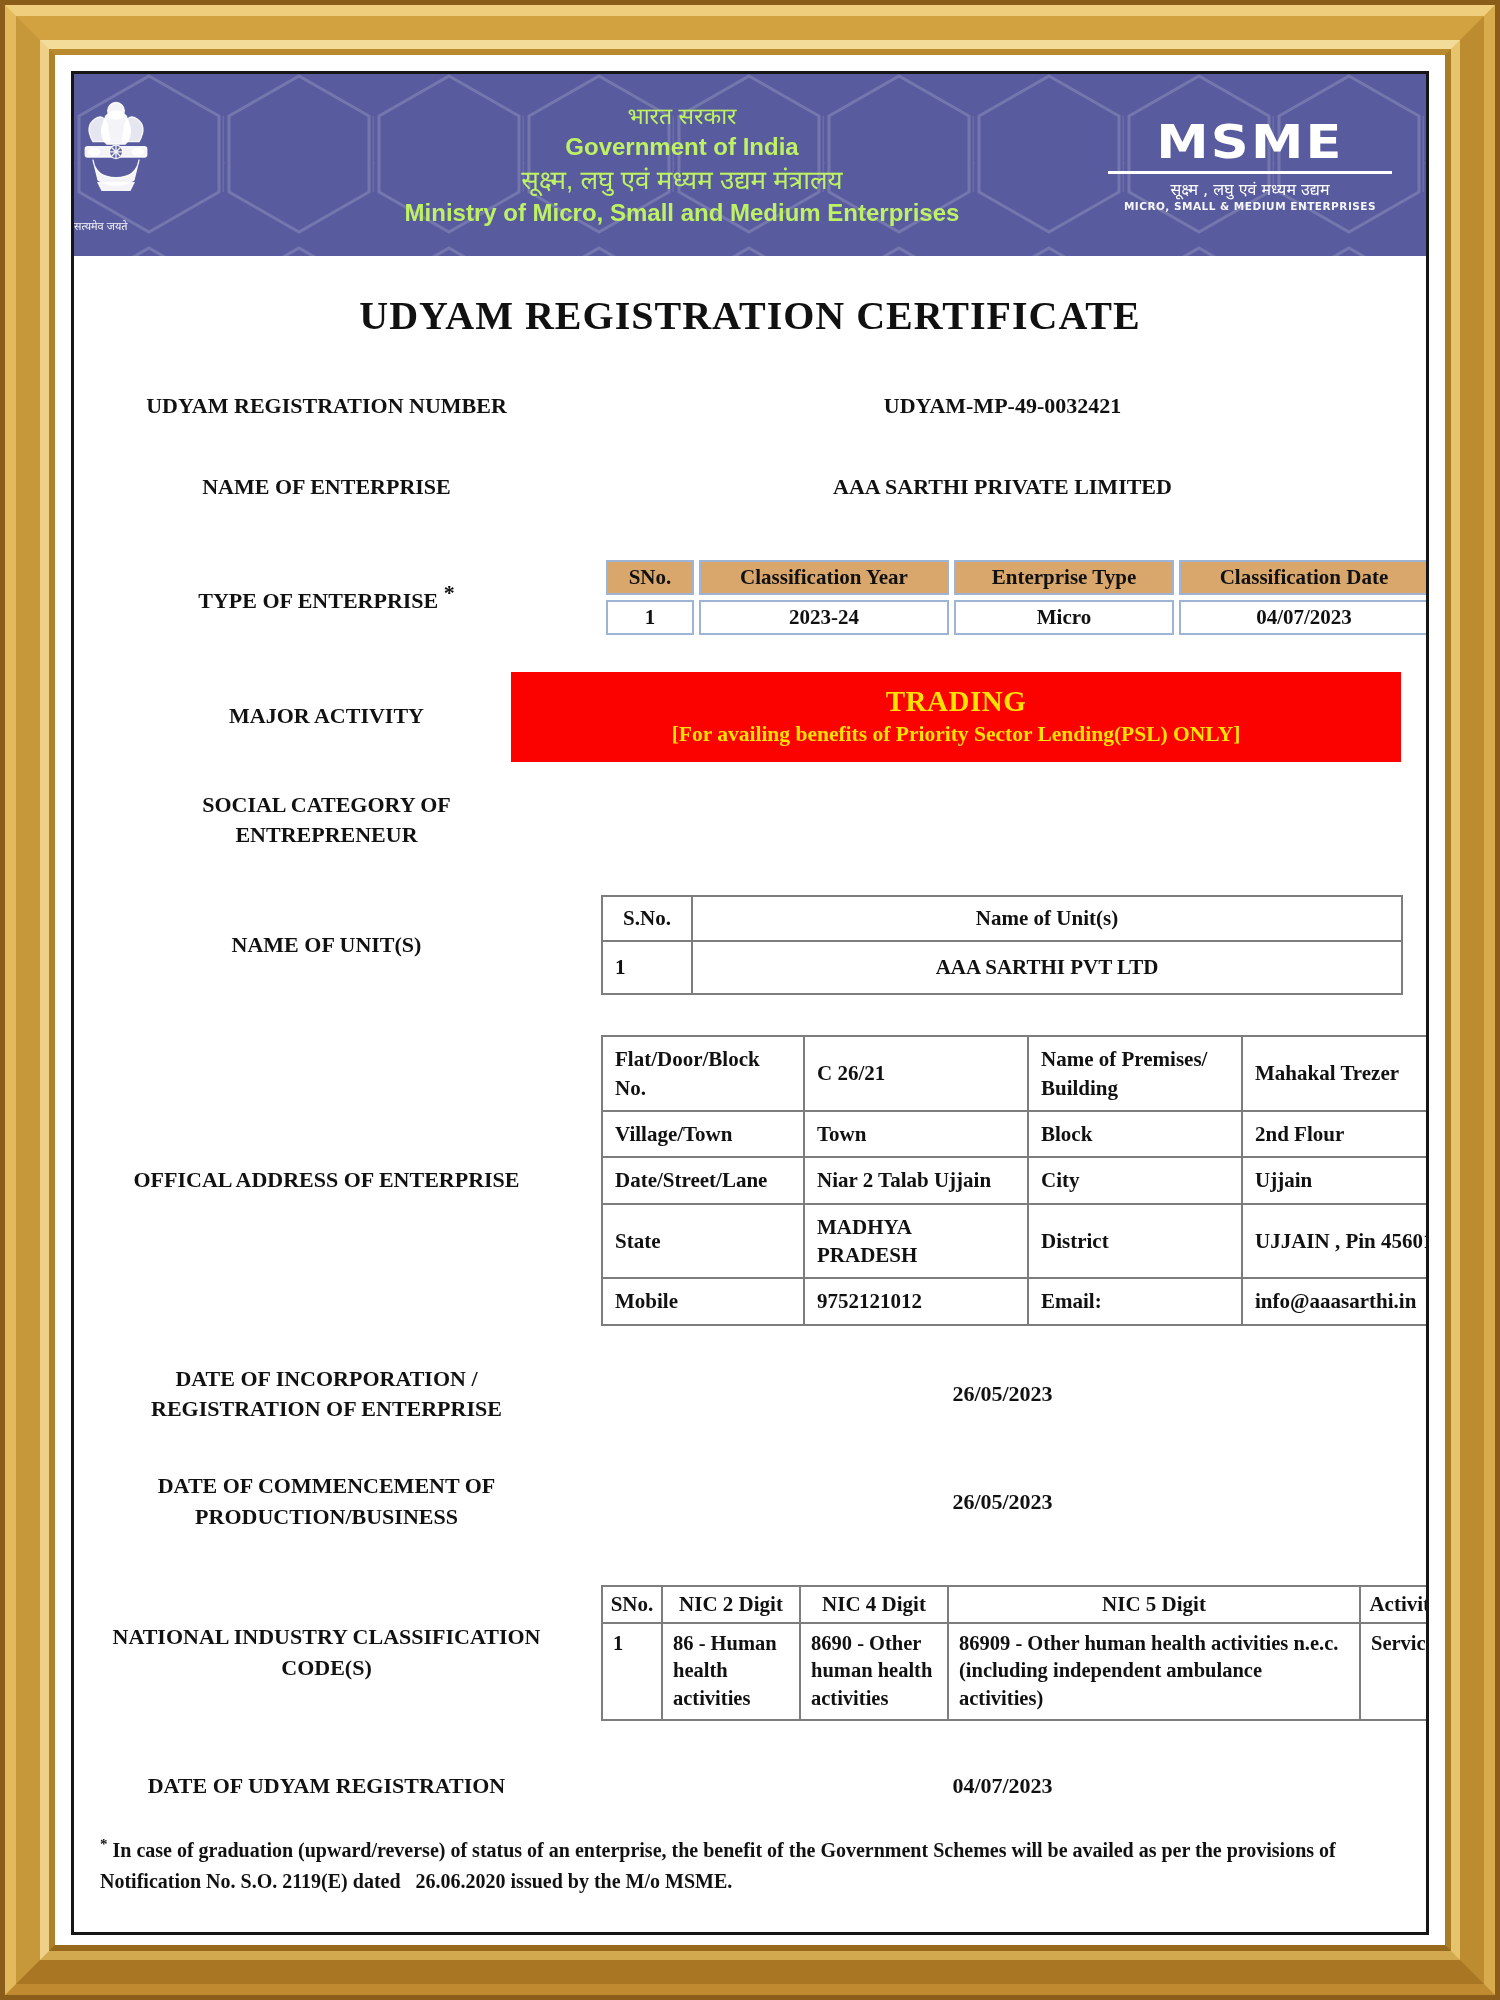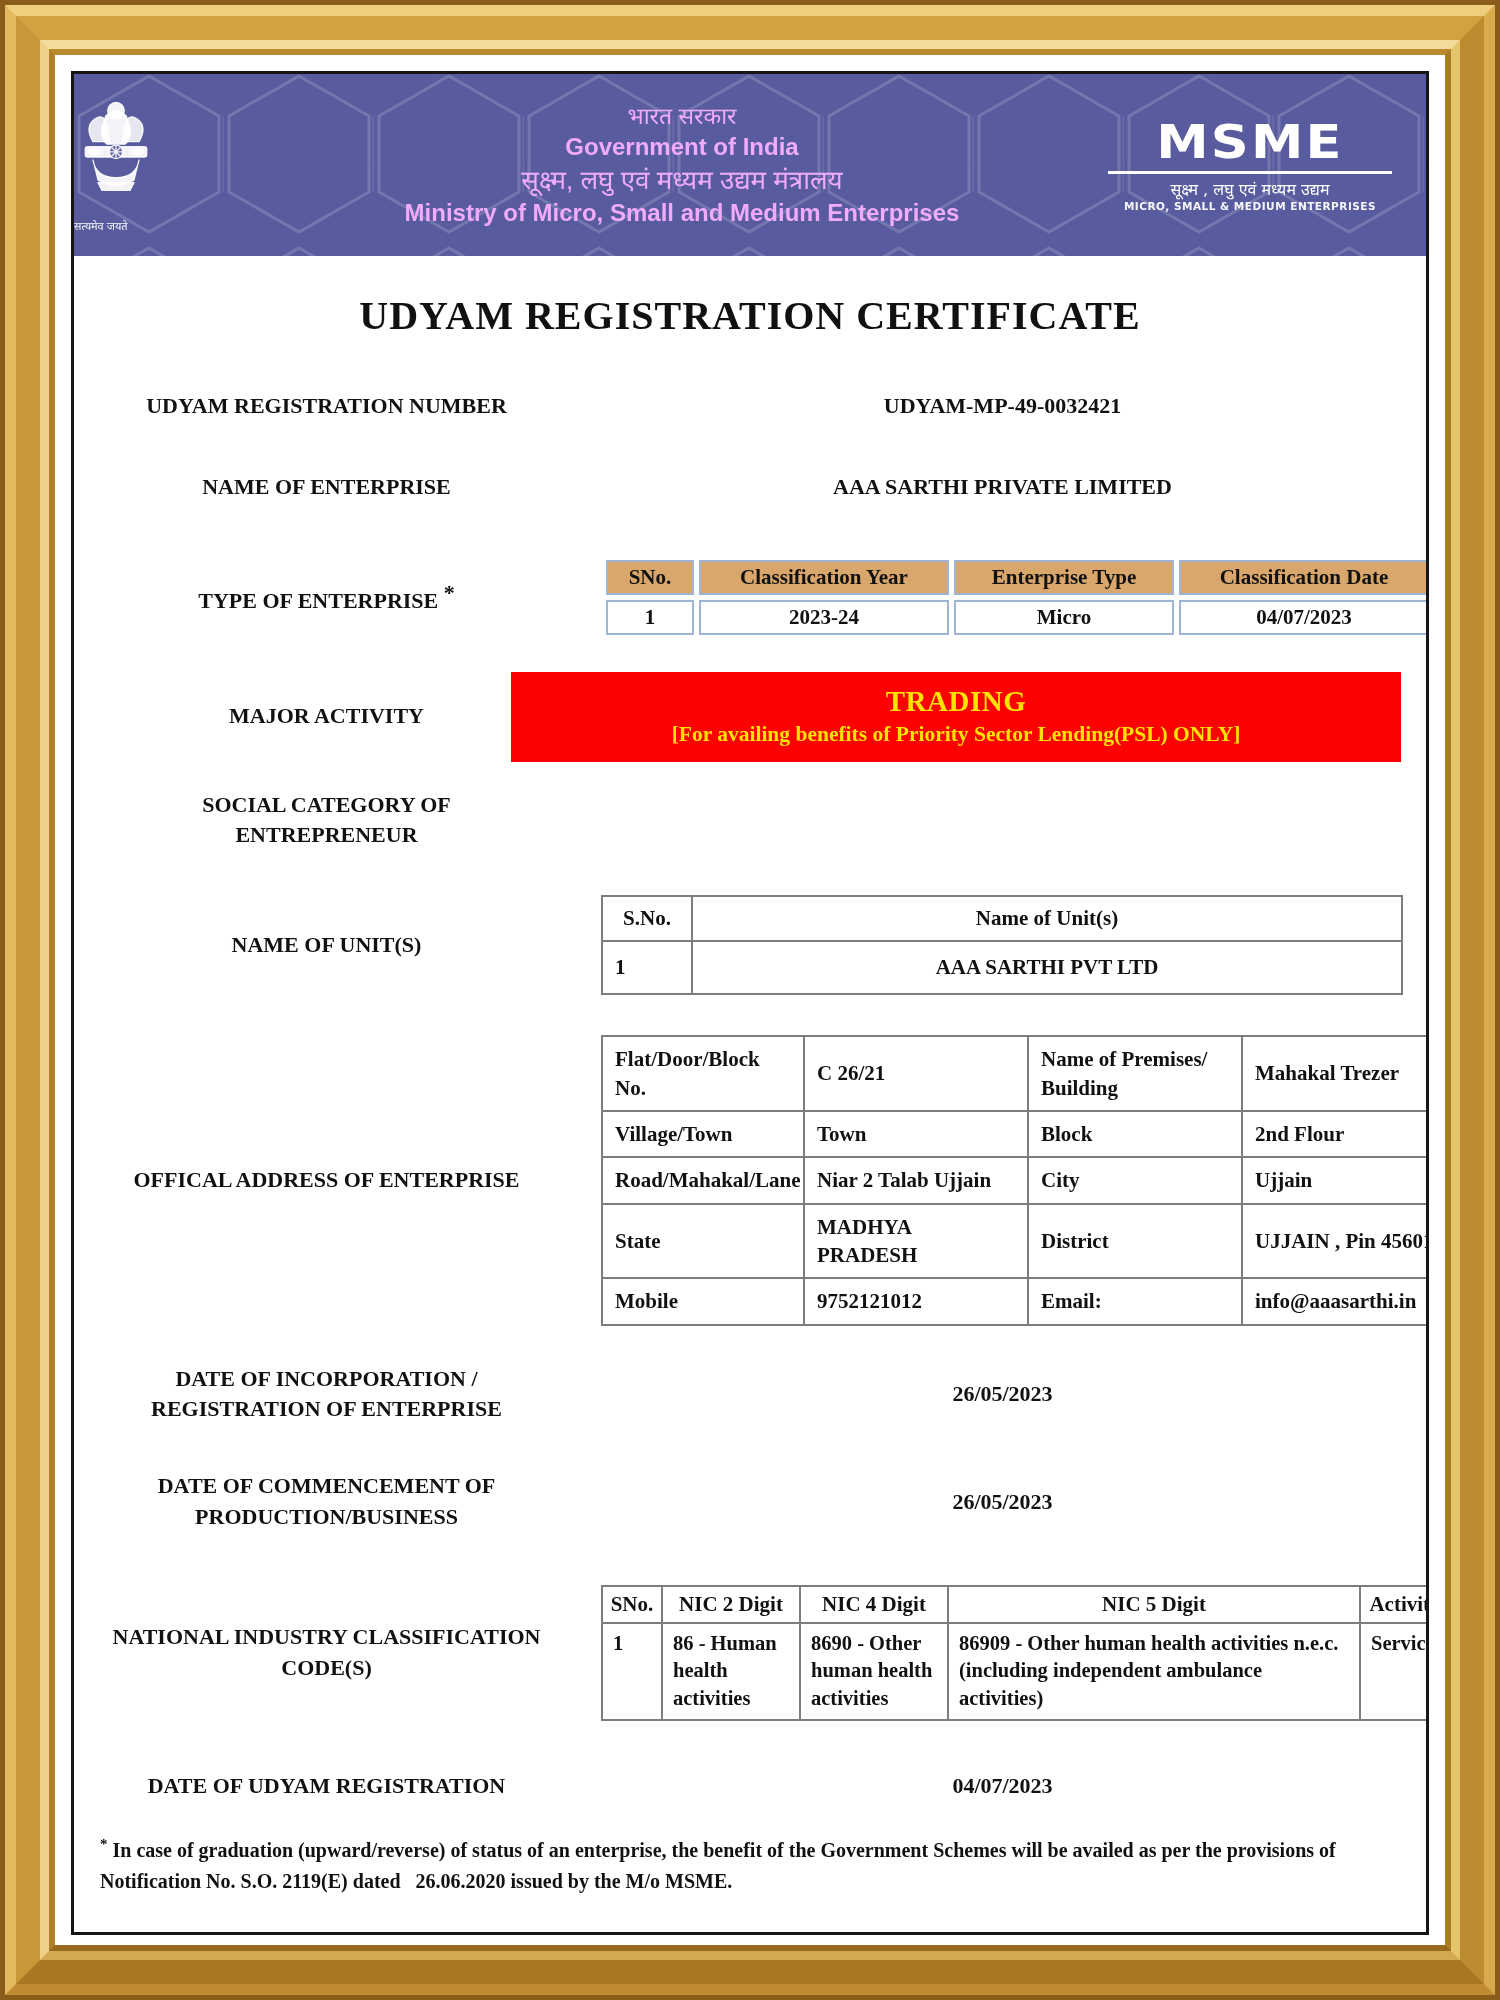--- a/index.html
+++ b/index.html
@@ -15,21 +15,21 @@
   .f4{inset:40px;border:9px solid;border-color:#f3dc9a #e6c46c #d2a94e #eed089;}
   .f5{inset:49px;border:6px solid;border-color:#b98a2e #a97c26 #96691c #b08128;}
   
   .sheet{position:absolute;inset:55px;background:#ffffff;padding:16px;}
   .inner{height:100%;border:3px solid #161616;background:#fff;display:flex;flex-direction:column;overflow:hidden;}
   
   .banner{position:relative;height:182px;background:#585b9e;display:flex;align-items:center;flex:none;overflow:hidden;}
   .banner svg.hexbg{position:absolute;inset:0;width:100%;height:100%;}
   .emblem-wrap{position:relative;width:190px;display:flex;flex-direction:column;align-items:flex-start;flex:none;}
   .emblem-caption{color:#fff;font-family:"Liberation Sans",sans-serif;font-size:11px;margin-top:2px;opacity:.95;}
-  .banner-center{position:relative;flex:1;text-align:center;color:#f0abfc;font-family:"Liberation Sans",sans-serif;line-height:1.32;}
+  .banner-center{position:relative;flex:1;text-align:center;color:#bef264;font-family:"Liberation Sans",sans-serif;line-height:1.32;}
   .bc-hi1{font-size:23px;}
   .bc-en1{font-size:24px;font-weight:bold;}
   .bc-hi2{font-size:26px;}
   .bc-en2{font-size:24px;font-weight:bold;}
   .msme-wrap{position:relative;width:300px;flex:none;color:#fff;text-align:center;padding-right:26px;font-family:"DejaVu Sans",sans-serif;}
   .msme-word{font-size:47px;font-weight:900;letter-spacing:2px;transform:scaleX(1.12);transform-origin:center;line-height:1;}
   .msme-rule{height:3px;background:#fff;margin:6px 8px 4px 8px;}
   .msme-hi{font-size:16px;}
   .msme-en{font-size:10.5px;letter-spacing:.5px;font-weight:bold;opacity:.95;}
   
@@ -237,21 +237,21 @@
                   <td>Name of Premises/ Building</td>
                   <td>Mahakal Trezer</td>
                 </tr>
                 <tr>
                   <td>Village/Town</td>
                   <td>Town</td>
                   <td>Block</td>
                   <td>2nd Flour</td>
                 </tr>
                 <tr>
-                  <td>Road/Mahakal/Lane</td>
+                  <td>Date/Street/Lane</td>
                   <td>Niar 2 Talab Ujjain</td>
                   <td>City</td>
                   <td>Ujjain</td>
                 </tr>
                 <tr>
                   <td>State</td>
                   <td>MADHYA PRADESH</td>
                   <td>District</td>
                   <td>UJJAIN , Pin 456010</td>
                 </tr>

